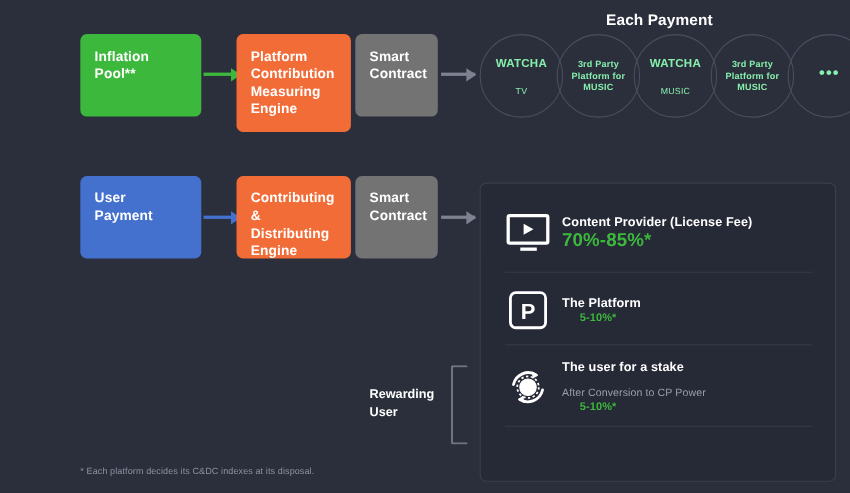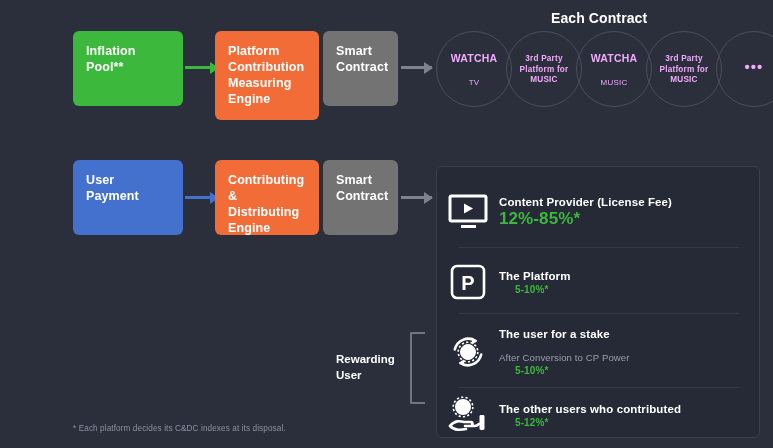--- a/index.html
+++ b/index.html
@@ -53,40 +53,40 @@
   }
   .circles { position: absolute; display: flex; }
   .circ {
     width: 76px; height: 76px;
     border-radius: 50%;
     border: 1.3px solid #4a4e60;
     display: flex; flex-direction: column;
     align-items: center; justify-content: center;
     text-align: center;
     margin-right: -6px;
-    color: #f0abfc;
+    color: #86efac;
   }
   .circ .l1 { font-weight: bold; font-size: 10.5px; letter-spacing: .2px; }
   .circ .l2 { font-size: 8px; margin-top: 14px; letter-spacing: .2px; }
   .circ.small .l1 { font-size: 8.2px; line-height: 1.3; font-weight: bold; }
   .circ.small .l2 { font-size: 8.2px; font-weight: bold; margin-top: 0; }
   .circ.dots { font-size: 15px; font-weight: bold; letter-spacing: 1px; padding-bottom:6px;}
 
   
   #reward-panel {
     position: absolute;
     left: 436px; top: 166px;
     width: 324px; height: 272px;
     background: #262936;
     border: 1px solid #3a3e4e;
     border-radius: 6px;
   }
   .reward-row {
     position: absolute;
-    left: 0; width: 100%;
+    left: 12px; width: 100%;
     display: flex; align-items: center;
   }
   .reward-icon {
     width: 62px; flex: 0 0 62px;
     display: flex; align-items: center; justify-content: center;
     color: #ffffff;
   }
   .reward-text { flex: 1 1 auto; padding-right: 10px; }
   .rt-title { color: #ffffff; font-weight: bold; font-size: 11.5px; letter-spacing: .1px; }
   .rt-sub   { color: #9a9eae; font-size: 9.6px; margin-top: 12px; letter-spacing: .1px; }
@@ -149,21 +149,21 @@
   <div class="pbox gray" style="left:323px; top:31px; width:75px; height:75px;">
     <div>Smart</div>
     <div>Contract</div>
   </div>
 
   <div class="arrow gray" style="left:401px; top:66px; width:31px;">
     <div class="shaft"></div>
       <div class="head"></div>
   </div>
 
-  <div class="section-title" style="left:551px; top:10px;">Each Contract</div>
+  <div class="section-title" style="left:551px; top:10px;">Each Payment</div>
 
   <div class="circles" style="left:436px; top:31px;">
     <div class="circ">
       <div class="l1">WATCHA</div>
       <div class="l2">TV</div>
     </div>
     <div class="circ small">
       <div class="l1">3rd Party</div>
       <div class="l1">Platform for</div>
       <div class="l2">MUSIC</div>
@@ -214,21 +214,21 @@
     <div class="reward-row" style="top:14px; height:62px;">
       <div class="reward-icon">
         <svg width="40" height="36" viewBox="0 0 40 36" fill="none">
           <rect x="2" y="2" width="36" height="25" rx="1.5" stroke="#ffffff" stroke-width="3"></rect>
           <path d="M16 9.5 L25 14.5 L16 19.5 Z" fill="#ffffff"></path>
           <rect x="13" y="31" width="15" height="3" fill="#ffffff"></rect>
         </svg>
       </div>
       <div class="reward-text">
         <div class="rt-title">Content Provider (License Fee)</div>
-        <div class="rt-val big">12%-85%*</div>
+        <div class="rt-val big">70%-85%*</div>
       </div>
     </div>
 
     <div class="divider" style="top:80px;"></div>
 
     <div class="reward-row" style="top:88px; height:54px;">
       <div class="reward-icon">
         <svg width="36" height="36" viewBox="0 0 36 36" fill="none">
           <rect x="2" y="2" width="32" height="32" rx="5" stroke="#ffffff" stroke-width="2.6"></rect>
           <text x="18" y="26" text-anchor="middle" font-family="Liberation Sans, sans-serif" font-size="20" font-weight="bold" fill="#ffffff">P</text>
@@ -255,36 +255,20 @@
       </div>
       <div class="reward-text">
         <div class="rt-title">The user for a stake</div>
         <div class="rt-sub">After Conversion to CP Power</div>
         <div class="rt-val small">5-10%*</div>
       </div>
     </div>
 
     <div class="divider" style="top:220px;"></div>
 
-    <div class="reward-row" style="top:226px; height:44px;">
-      <div class="reward-icon">
-        <svg width="42" height="38" viewBox="0 0 42 38" fill="none">
-          <circle cx="16" cy="11" r="8" fill="#ffffff"></circle>
-          <circle cx="16" cy="11" r="9.8" stroke="#ffffff" stroke-width="1.6" stroke-dasharray="2.2 2.2"></circle>
-          <path d="M3 30 C8 24 13 25 17 26 L24 26 C26 26 26 30 24 30 L18 30
-                   L27.5 30 C30 30 32 28 32 28" stroke="#ffffff" stroke-width="2.6" stroke-linecap="round" stroke-linejoin="round" fill="none"></path>
-          <path d="M3 30 C8 35 14 34 19 33" stroke="#ffffff" stroke-width="2.6" stroke-linecap="round" fill="none"></path>
-          <rect x="32.5" y="19" width="5" height="15" rx="1.4" fill="#ffffff"></rect>
-        </svg>
-      </div>
-      <div class="reward-text">
-        <div class="rt-title">The other users who contributed</div>
-        <div class="rt-val small">5-12%*</div>
-      </div>
-    </div>
   </div>
 
   <div id="rewarding-bracket"></div>
   <div id="rewarding-label">
     <div>Rewarding</div>
     <div>User</div>
   </div>
 
   <div id="footnote">* Each platform decides its C&amp;DC indexes at its disposal.</div>
 

